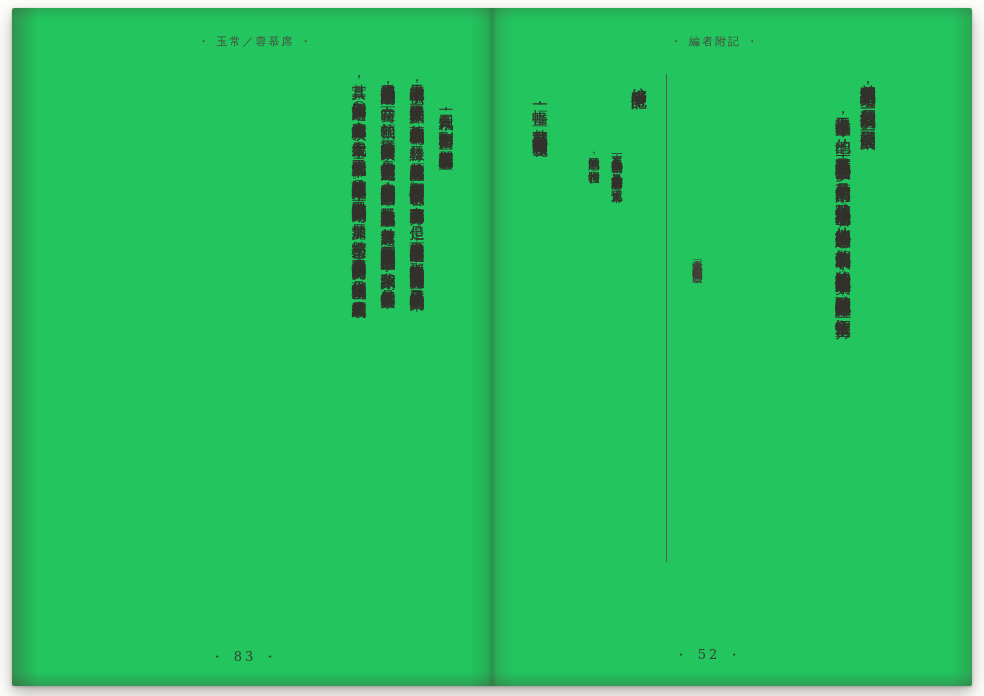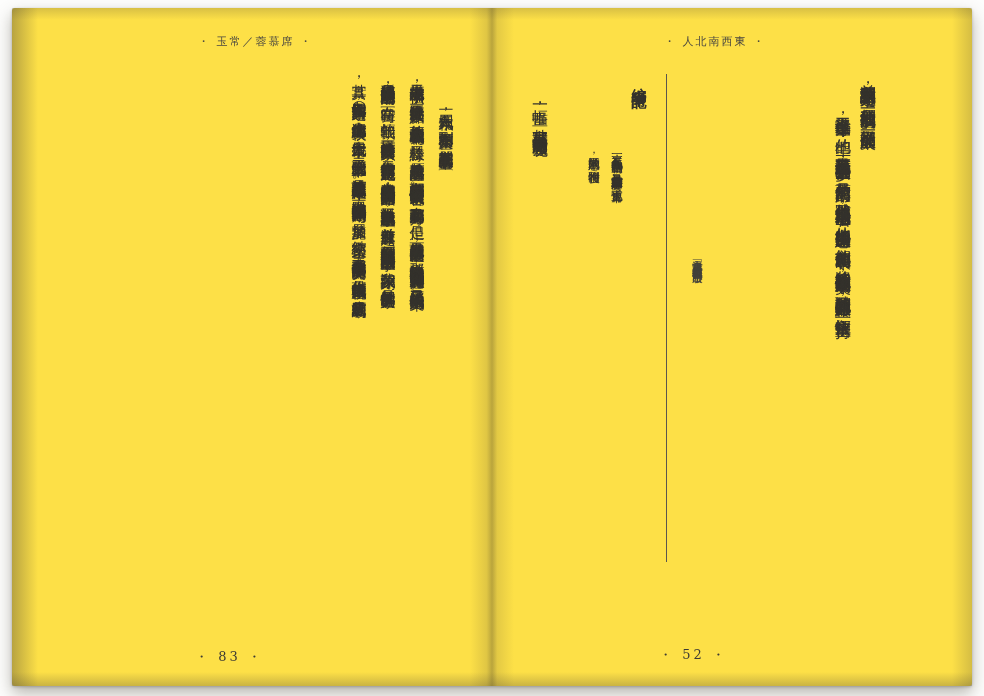--- a/index.html
+++ b/index.html
@@ -4,21 +4,21 @@
 <style>
   html,body{margin:0;padding:0;}
   body{
     width:984px;height:696px;overflow:hidden;
     background:#fdfdfc;
     font-family:"DejaVu Serif","Liberation Serif",serif;
   }
   .photo{position:relative;width:984px;height:696px;}
   .book{
     position:absolute;left:12px;top:8px;width:960px;height:678px;
-    background:#fde047;border-radius:3px;
+    background:#22c55e;border-radius:3px;
     box-shadow:0 7px 16px rgba(95,90,78,.45),0 1px 3px rgba(0,0,0,.25);
   }
   .shade{position:absolute;pointer-events:none;}
   .shade-left{left:0;top:0;bottom:0;width:26px;border-radius:3px 0 0 3px;
     background:linear-gradient(to right,rgba(70,64,54,.38),rgba(70,64,54,0));}
   .shade-right{right:0;top:0;bottom:0;width:20px;border-radius:0 3px 3px 0;
     background:linear-gradient(to left,rgba(70,64,54,.22),rgba(70,64,54,0));}
   .shade-top{left:0;right:0;top:0;height:12px;
     background:linear-gradient(to bottom,rgba(70,64,54,.20),rgba(70,64,54,0));}
   .shade-bottom{left:0;right:0;bottom:0;height:14px;
@@ -34,21 +34,21 @@
     color:#34322c;
     white-space:normal;
   }
   .vtext p{margin:0;padding:0;}
   .indent{text-indent:2em;}
   .runhead{
     position:absolute;text-align:center;
     font-size:11px;letter-spacing:2px;color:#4b4840;
   }
   .pagenum{
-    position:absolute;text-align:left;width:100px;
+    position:absolute;text-align:center;width:100px;
     font-size:13px;letter-spacing:3px;color:#3c3a34;
   }
   .main-left{
     left:66px;top:64px;width:382px;height:602px;
     font-size:15px;line-height:29px;letter-spacing:.4px;
   }
   .quote-right{
     left:725px;top:64px;width:144px;height:586px;
     font-size:16px;line-height:25px;letter-spacing:.5px;
   }
@@ -86,21 +86,21 @@
       <p class="indent">一九六四年秋天，剛到布魯塞爾不久，就在朋友家裏看到了常玉的畫。</p>
       <p>大概是十二號左右的小小橫幅，比平常的尺寸要更狹長一點，茶褐的底色上畫着橫枝的菊花。枝幹墨綠，花瓣原來應該是潔白的，卻在畫家筆下帶着一層彷彿被時間慢慢染黃了的秋香色。畫布和油彩都是西方的，但是，畫面所呈現的卻是煙塵之後的中國，那種淡泊與寧靜的氣氛我有時候可以從父母的舊相簿裏感覺得到，是已經消逝了的二十年代的人文風華。</p>
       <p>這種感覺是後來回想的時候才逐漸出現的，而在當時，年輕的我，正目眩神迷於西方美術的眞蹟，每天在博物館和美術館裏跑上跑下，心裏充滿的都是米開朗基羅和羅丹那些氣勢逼人的作品，對於常玉這張顏色黯淡的小畫，並沒有什麼興趣。倒是聽朋友說的關於他如何錯過一次又一次機緣的那些故事，讓我印象深刻，眞是個脾氣古怪的畫家啊！</p>
       <p>其實，一九〇〇年出生於四川富商之家，十七歲進上海的美術學校，十九歲留學日本，二十歲就到了巴黎的常玉，應該算是幼有大志而又很幸運的年輕人。他在巴黎也確實有過一段狂熱的創作時期，參加展覽，結交藝術家，在二十八歲那年娶了一個法國侯爵的女兒，作品也得到收藏家的重視，應該算是很順利的了。</p>
     </div>
 
     <div class="pagenum" style="left:183px;top:640px;">・ 83 ・</div>
 
     <div class="gutter"></div>
 
-    <div class="runhead" style="left:618px;top:26px;width:170px;">・ 人北南西東 ・</div>
+    <div class="runhead" style="left:618px;top:26px;width:170px;">・ 編者附記 ・</div>
 
     <div class="vtext quote-right">
       <p>並讓我們意識到人的眼光之短窄，我們往往只看那成功的一個，卻從不見那失敗的一羣。</p>
       <p class="indent">常玉逝世迄今已二十餘年，他的一生，充其量也不過是巴黎芸芸衆生中的一個夢，夢是空幻了無痕跡的。他雖然是那麼消極無爲地生活着，他的後半生如被蠱惑的命運，他卻藉着創作的表現，將極端的愁苦窮困化作悲劇性的美學，以致讓我們確知他的生命雖然終止，永恆卻依舊堅持。</p>
     </div>
 
     <div class="vtext attribution">選自古月著「誘惑者」（大村出版社・民國八十年十一月出版）</div>
 
     <div class="note-divider"></div>
 

